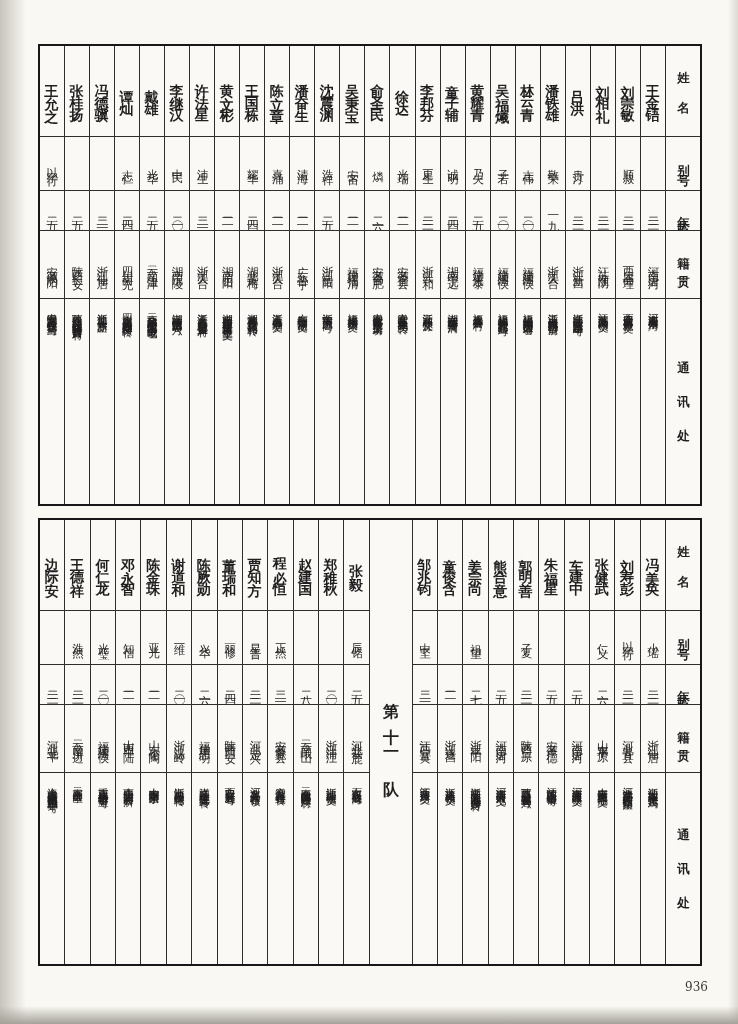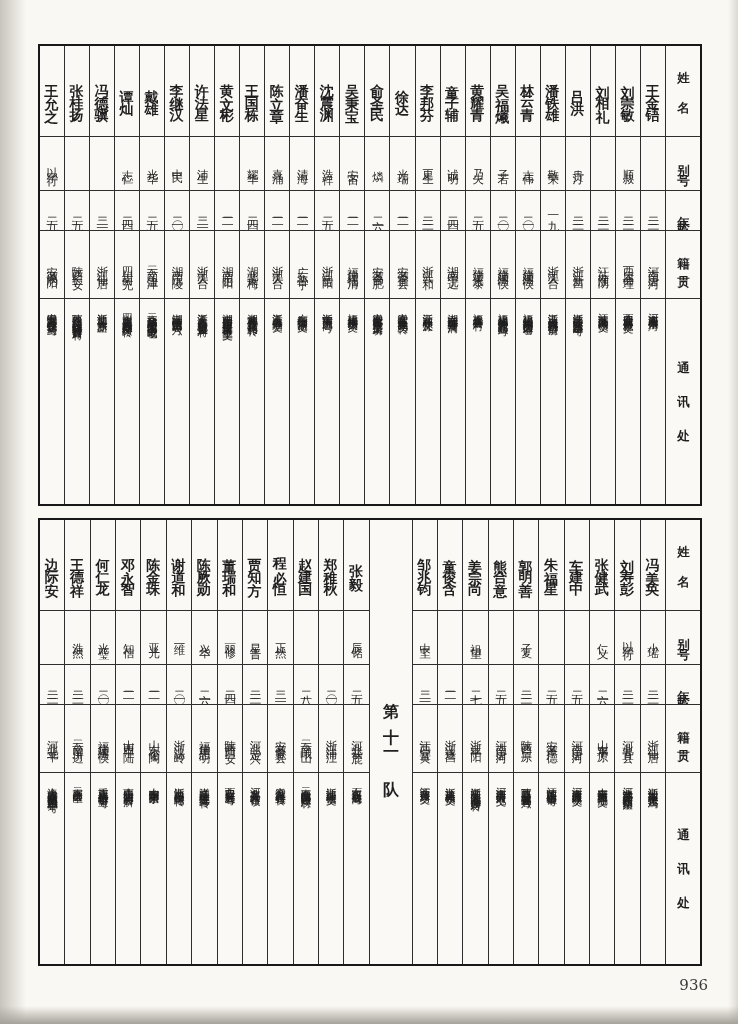--- a/index.html
+++ b/index.html
@@ -52,21 +52,21 @@
   .lbl0 .vtext{letter-spacing:30px;}
   .lbl1 .vtext{letter-spacing:10px;}
   .lbl2 .vtext{letter-spacing:5px;}
   .lbl3 .vtext{letter-spacing:18px;}
   .lbl4 .vtext{letter-spacing:34px;}
 
   .divider-text{font-size:16px;font-weight:600;letter-spacing:26px;}
 
   .page-number{
     position:absolute;right:30px;bottom:30px;
-    font-family:"DejaVu Serif",serif;font-size:15px;color:#3a3a38;
+    font-family:"DejaVu Serif",serif;font-size:12px;color:#3a3a38;
   }
 </style>
 </head>
 <body>
 
 <div class="page">
   <div class="edge-left"></div>
   <div class="edge-right"></div>
 
   <div class="rtable" id="table-top">

